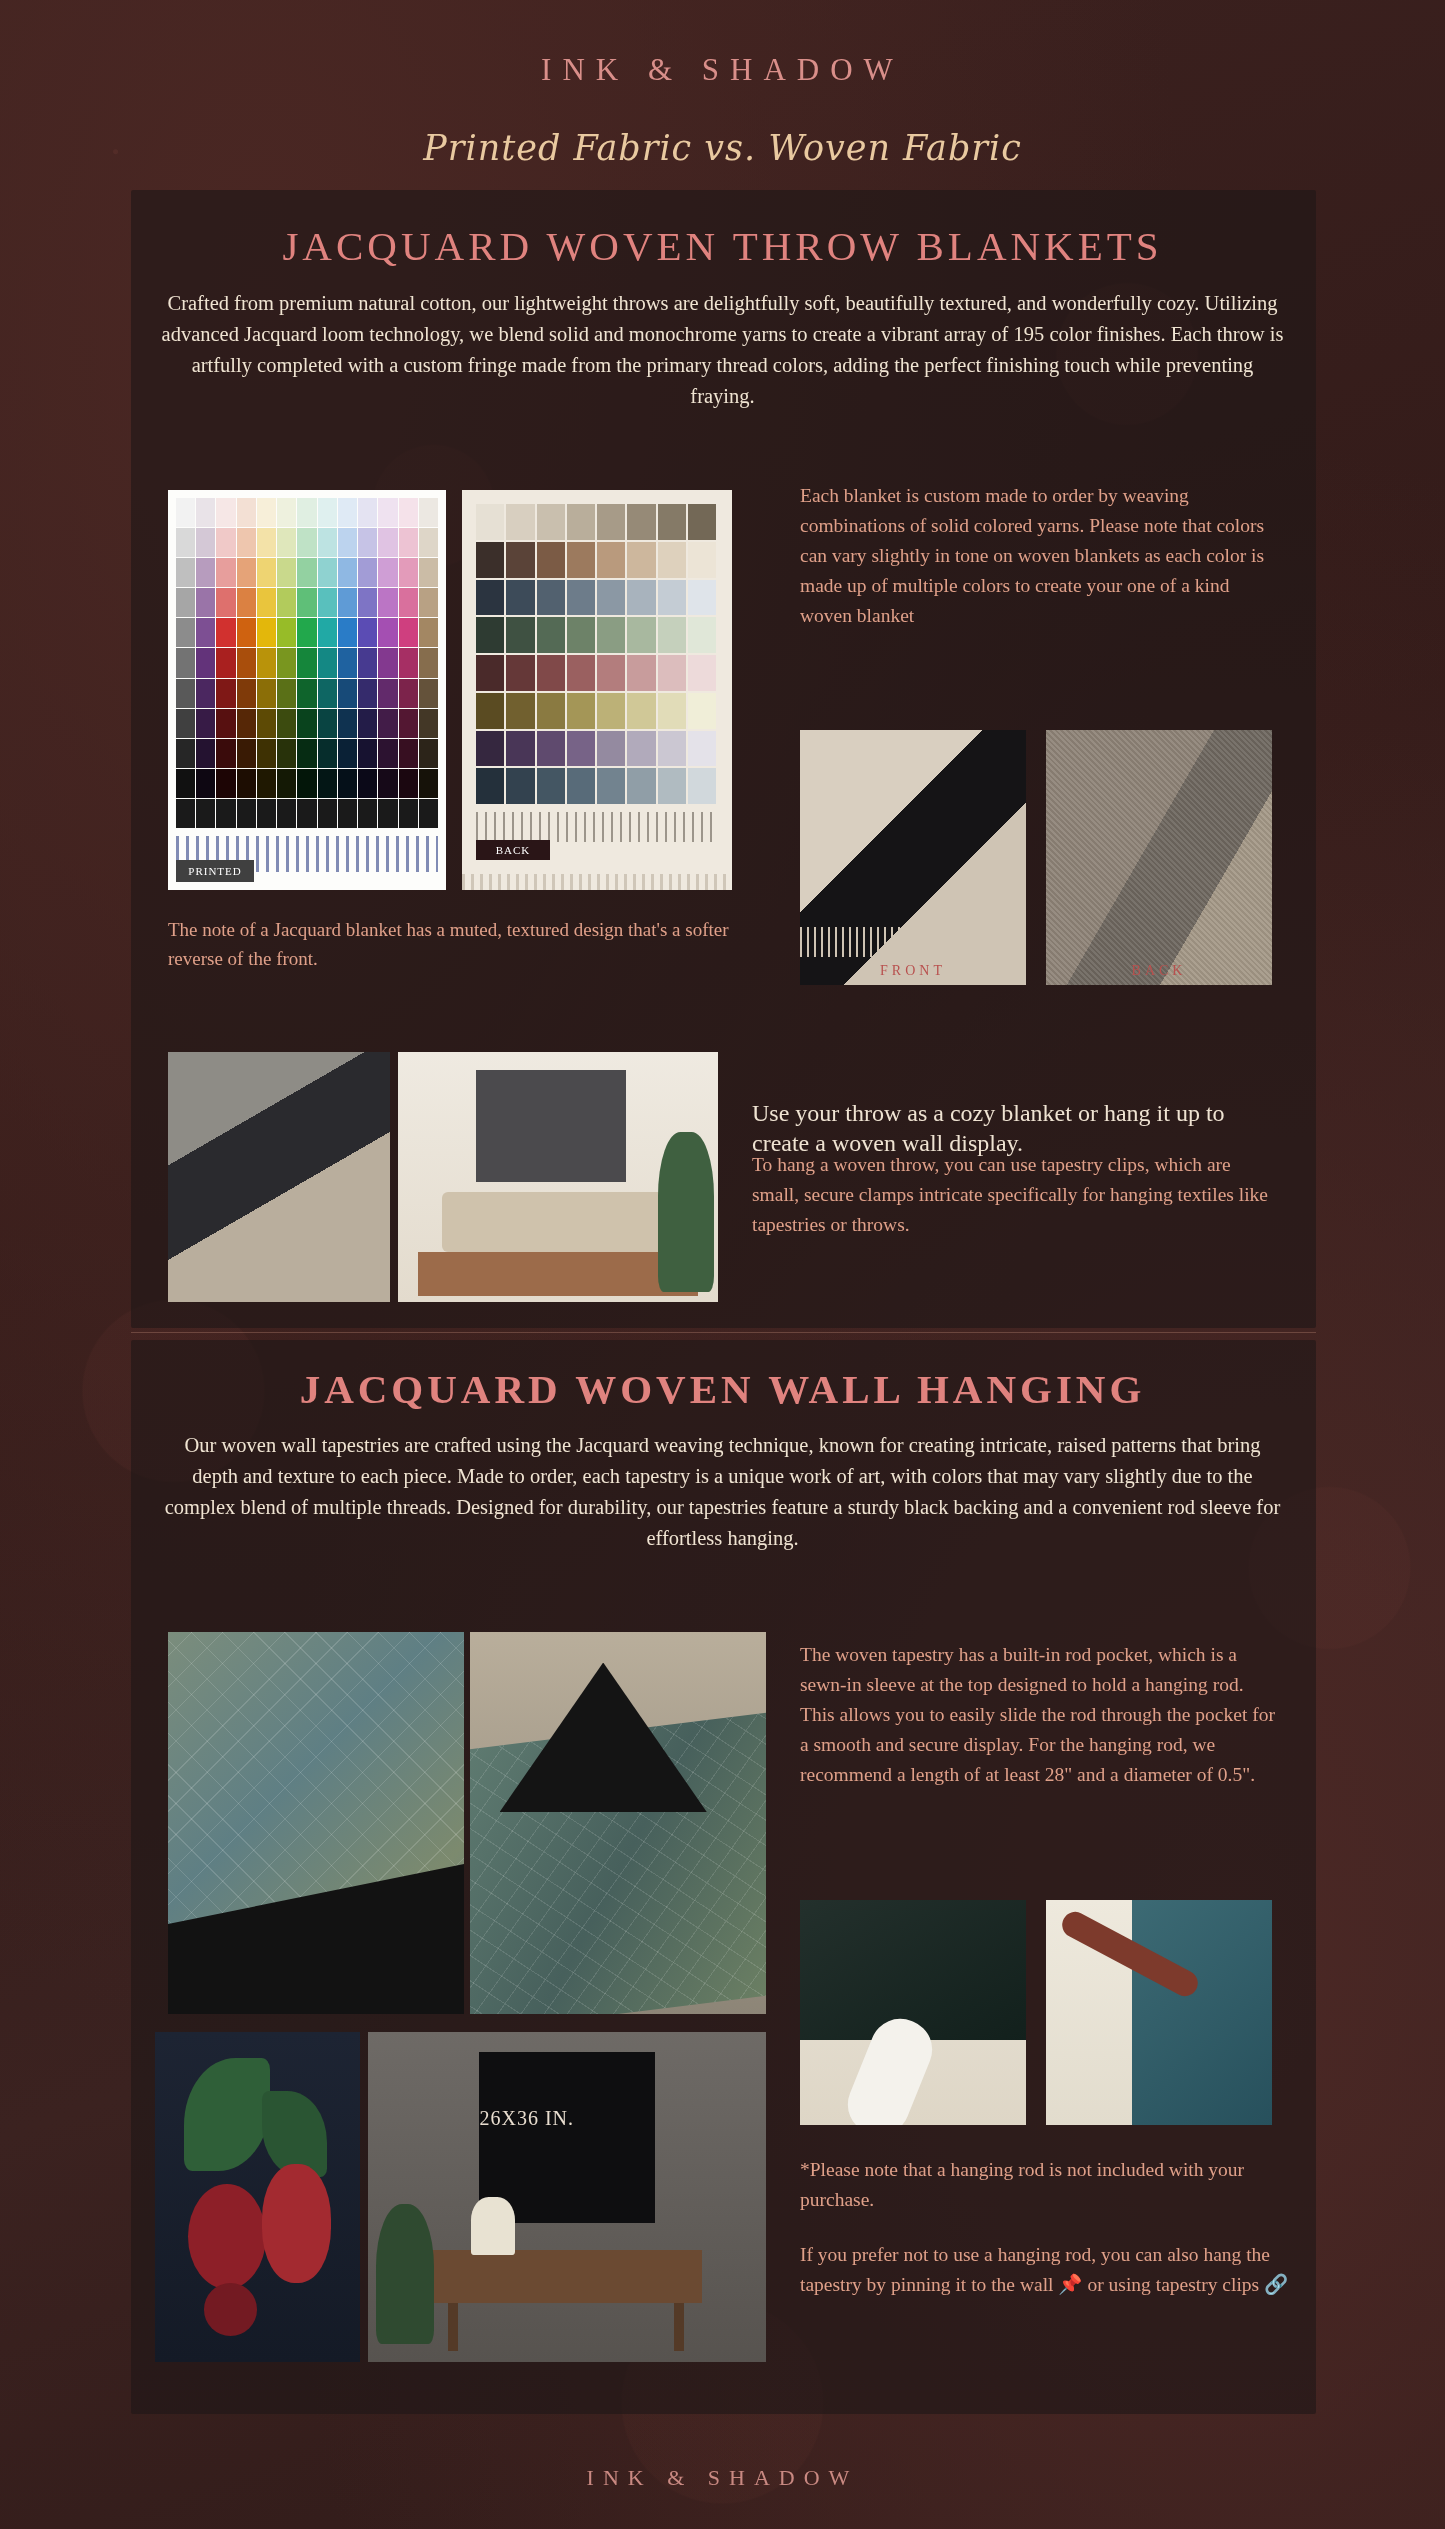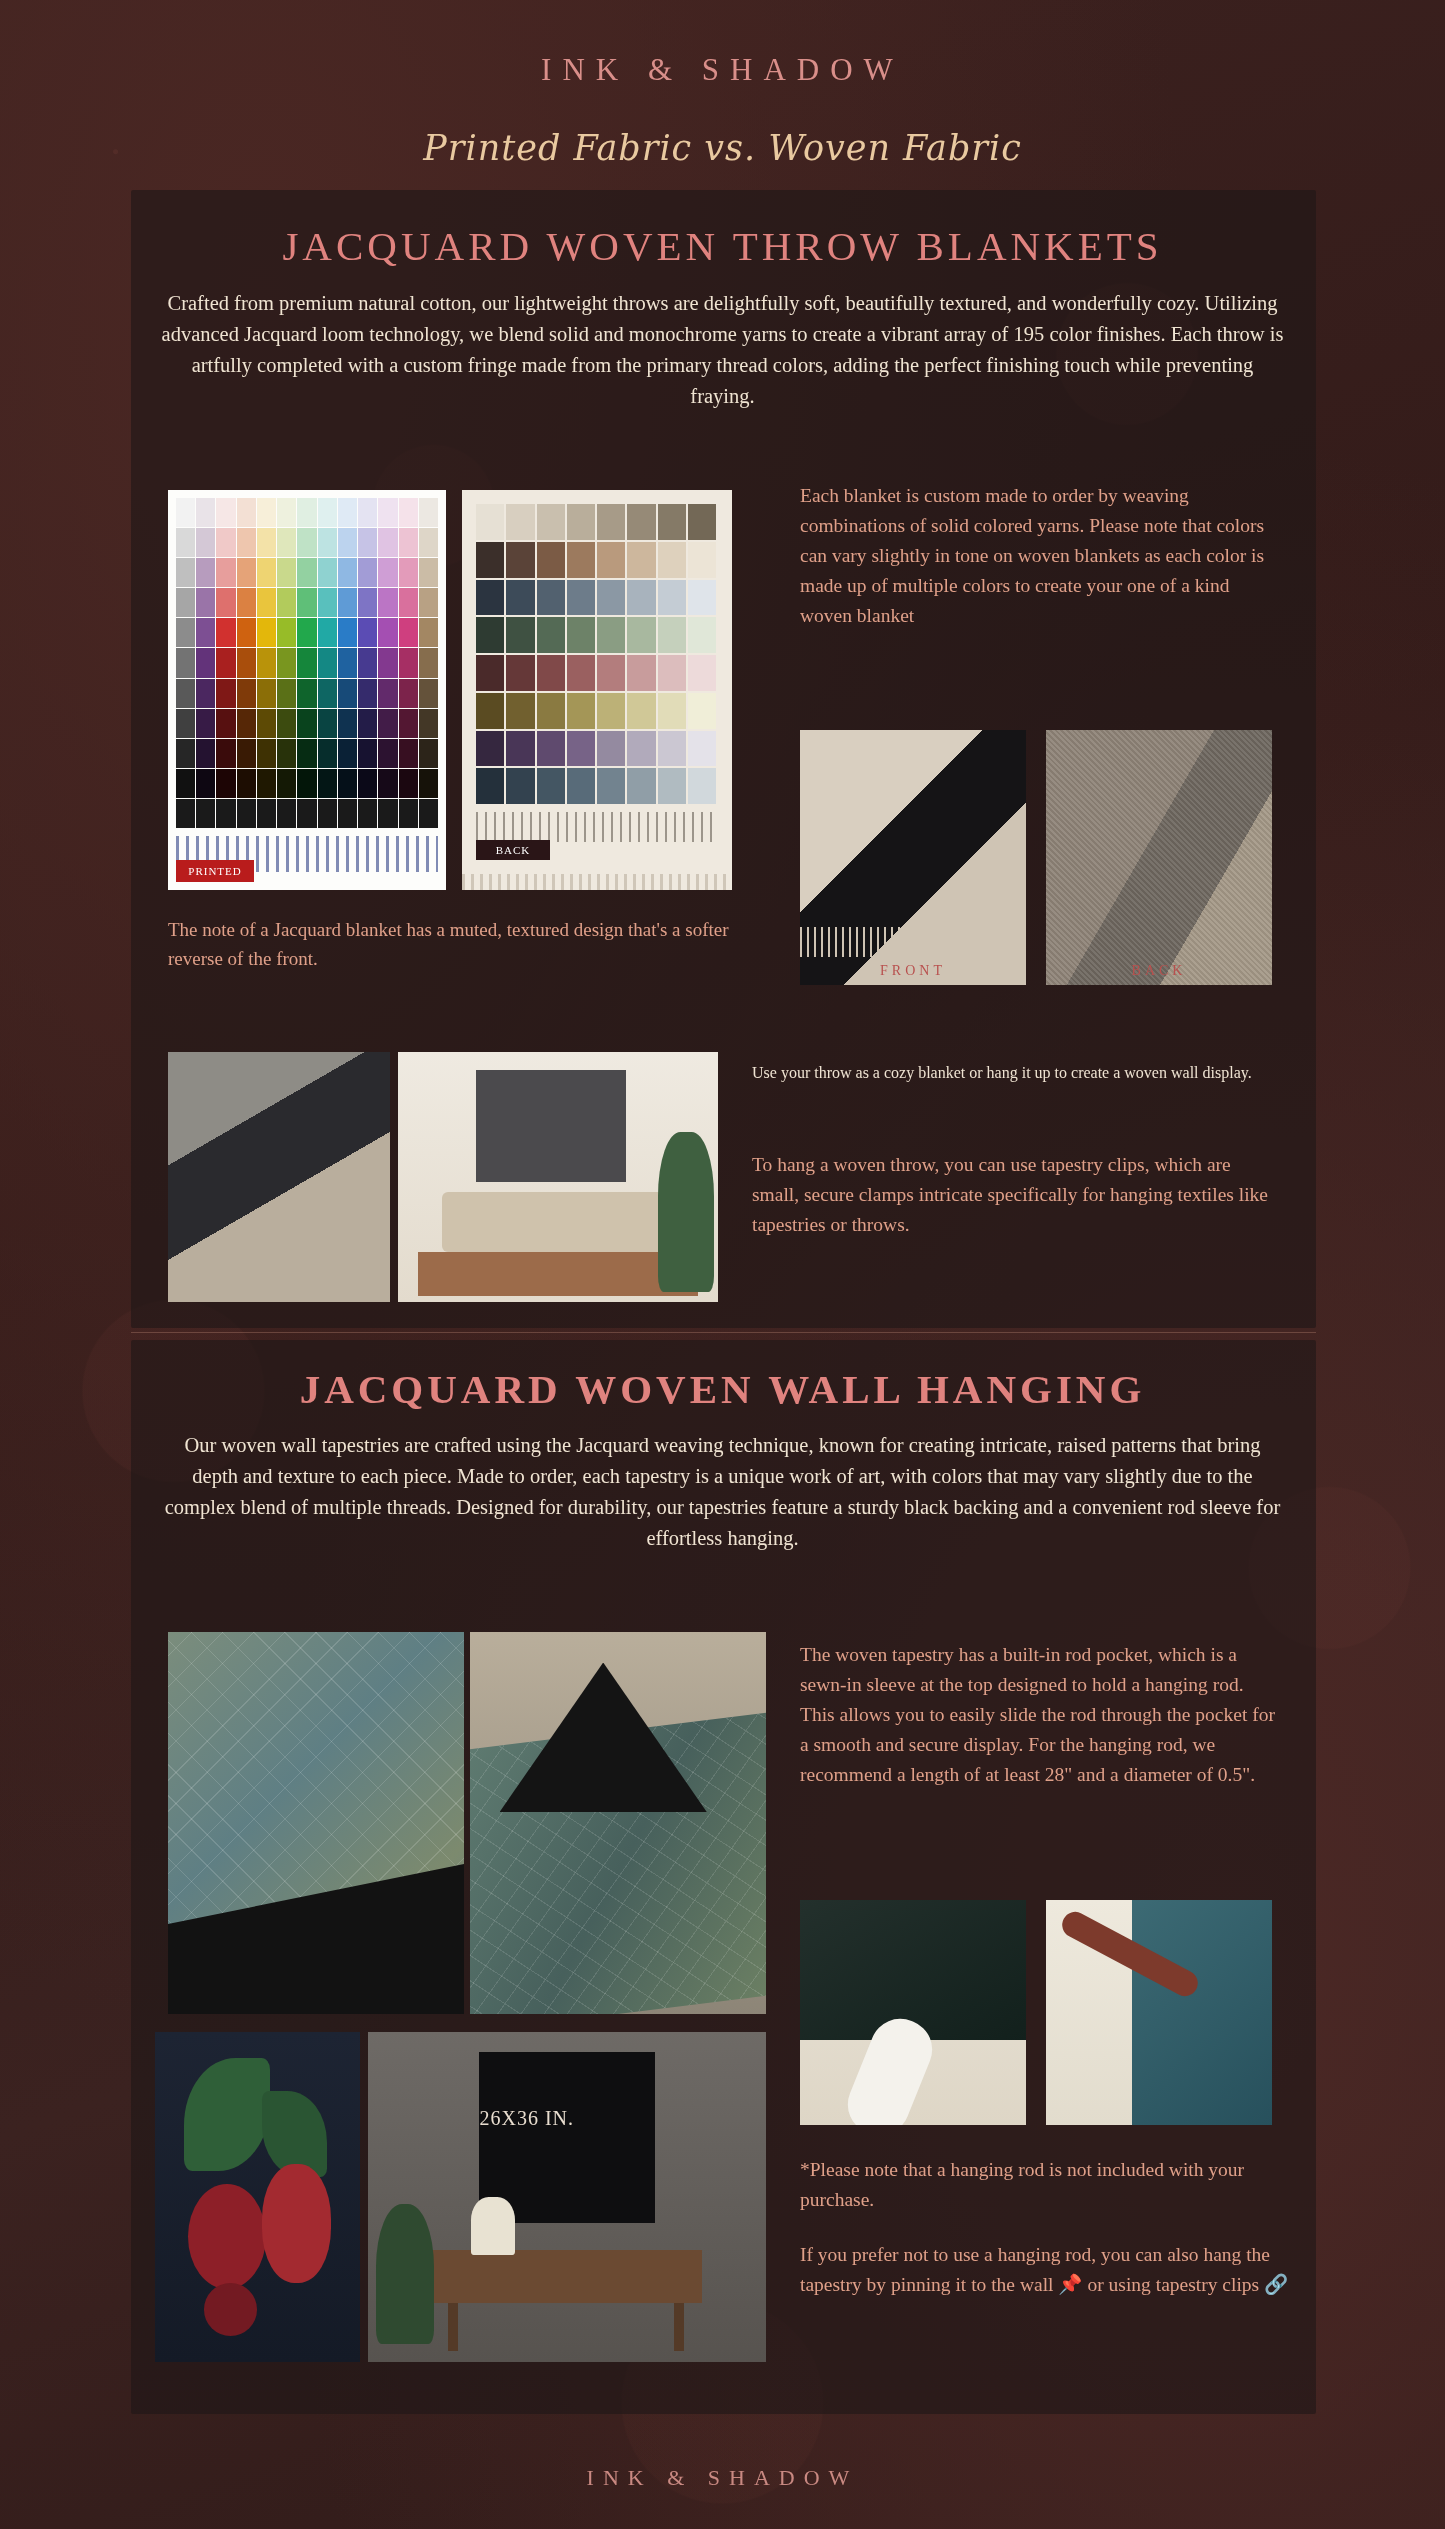--- a/index.html
+++ b/index.html
@@ -115,21 +115,21 @@
     overflow: hidden;
     background: #d8d2c8;
   }
 
   
   .swatch-printed { left: 168px; top: 490px; width: 278px; height: 400px; background:#fdfdfb; }
   .sw-grid { position:absolute; left:8px; top:8px; width:262px; height:330px; display:grid; grid-template-columns: repeat(13,1fr); grid-auto-rows: 1fr; gap:1px;}
   .sw-cell{ width:100%; height:100%; }
   .printed-label {
     position:absolute; left:8px; bottom:8px; width:78px; height:22px;
-    background:#b91c1c; color:#fff; font-size:11px; letter-spacing:1px;
+    background:#404040; color:#fff; font-size:11px; letter-spacing:1px;
     display:flex; align-items:center; justify-content:center;
   }
 
   
   .swatch-woven { left: 462px; top: 490px; width: 270px; height: 400px; background:#efe9df; }
   .wv-grid { position:absolute; left:14px; top:14px; width:240px; height:300px; display:grid; grid-template-columns: repeat(8,1fr); grid-auto-rows:1fr; gap:2px; }
   .woven-label {
     position:absolute; left:14px; bottom:30px; width:74px; height:20px;
     background:#2a1517; color:#fff; font-size:11px; letter-spacing:1px;
     display:flex; align-items:center; justify-content:center;
@@ -146,22 +146,23 @@
 
   .side-text {
     position: absolute;
     color: #e0a089;
     font-size: 19.5px;
     line-height: 30px;
   }
   .body-text-light {
     position: absolute;
     color: #efe3d2;
-    font-size: 16px;
+    font-size: 24px;
     line-height: 30px;
+    margin-top: 40px;
   }
 
   .photo-label {
     position: absolute;
     bottom: 6px; left: 0; width: 100%;
     text-align: center;
     color: #b8504e;
     font-size: 14px;
     letter-spacing: 4px;
   }

